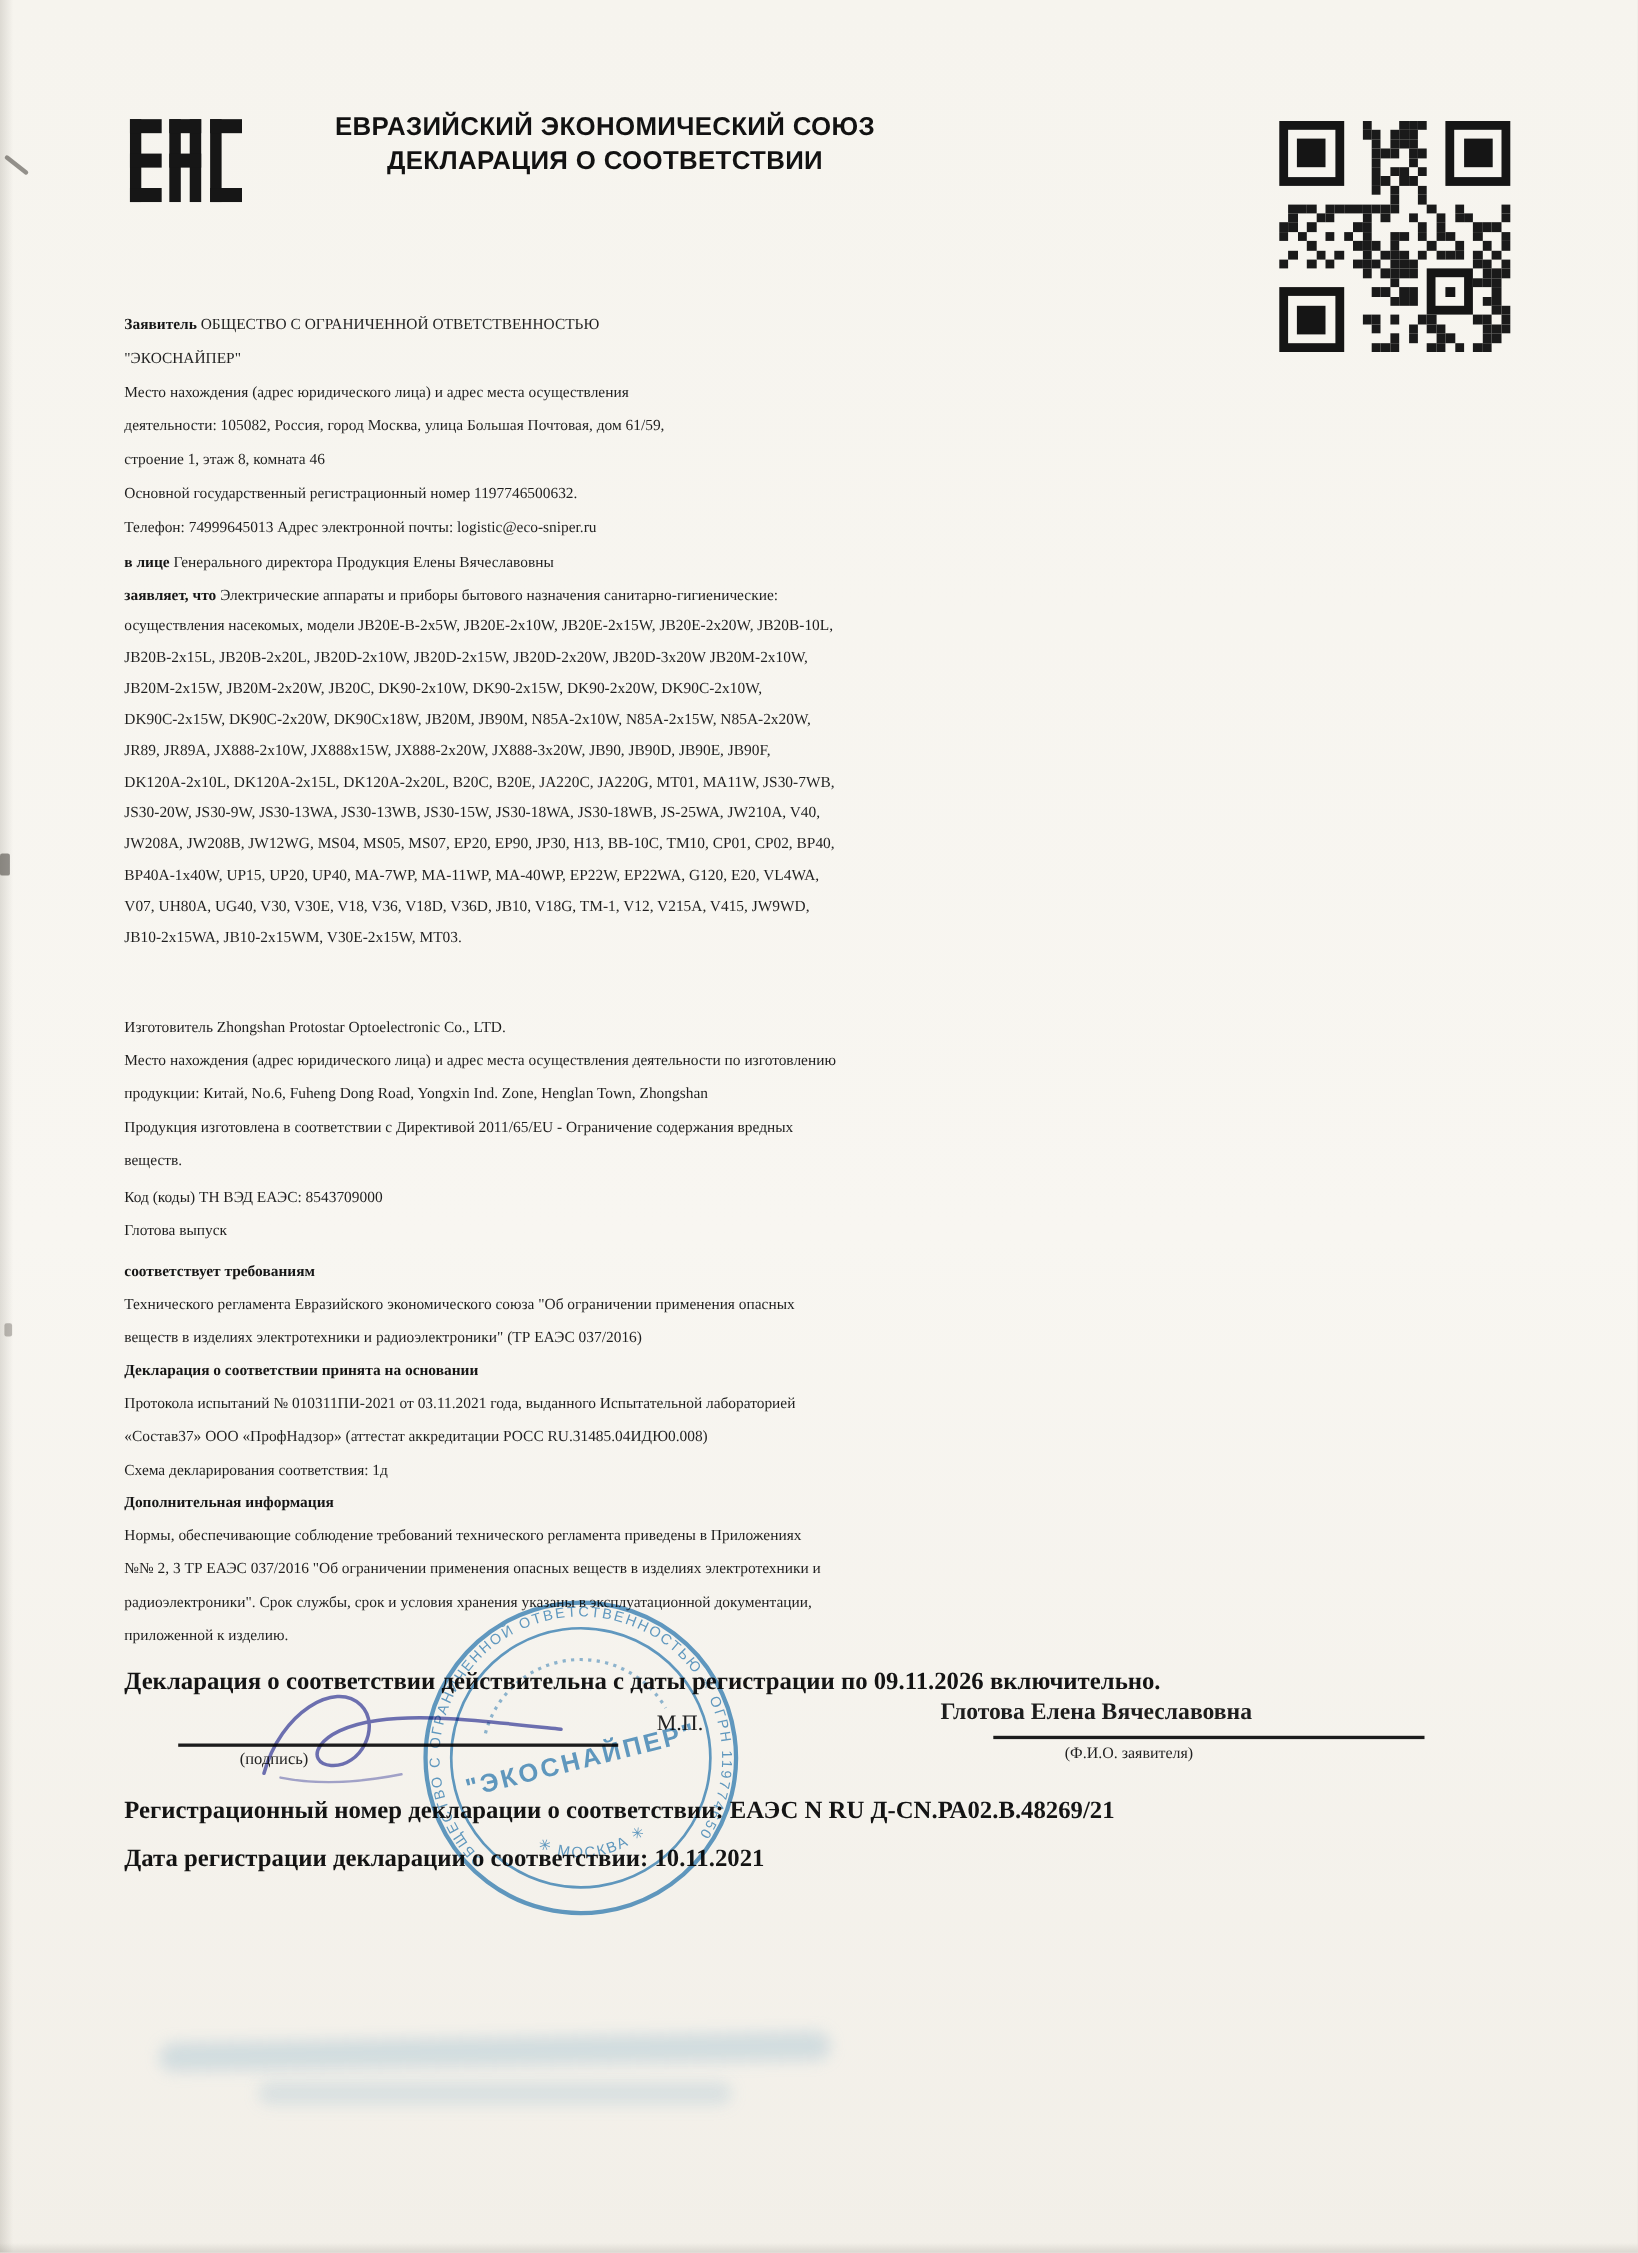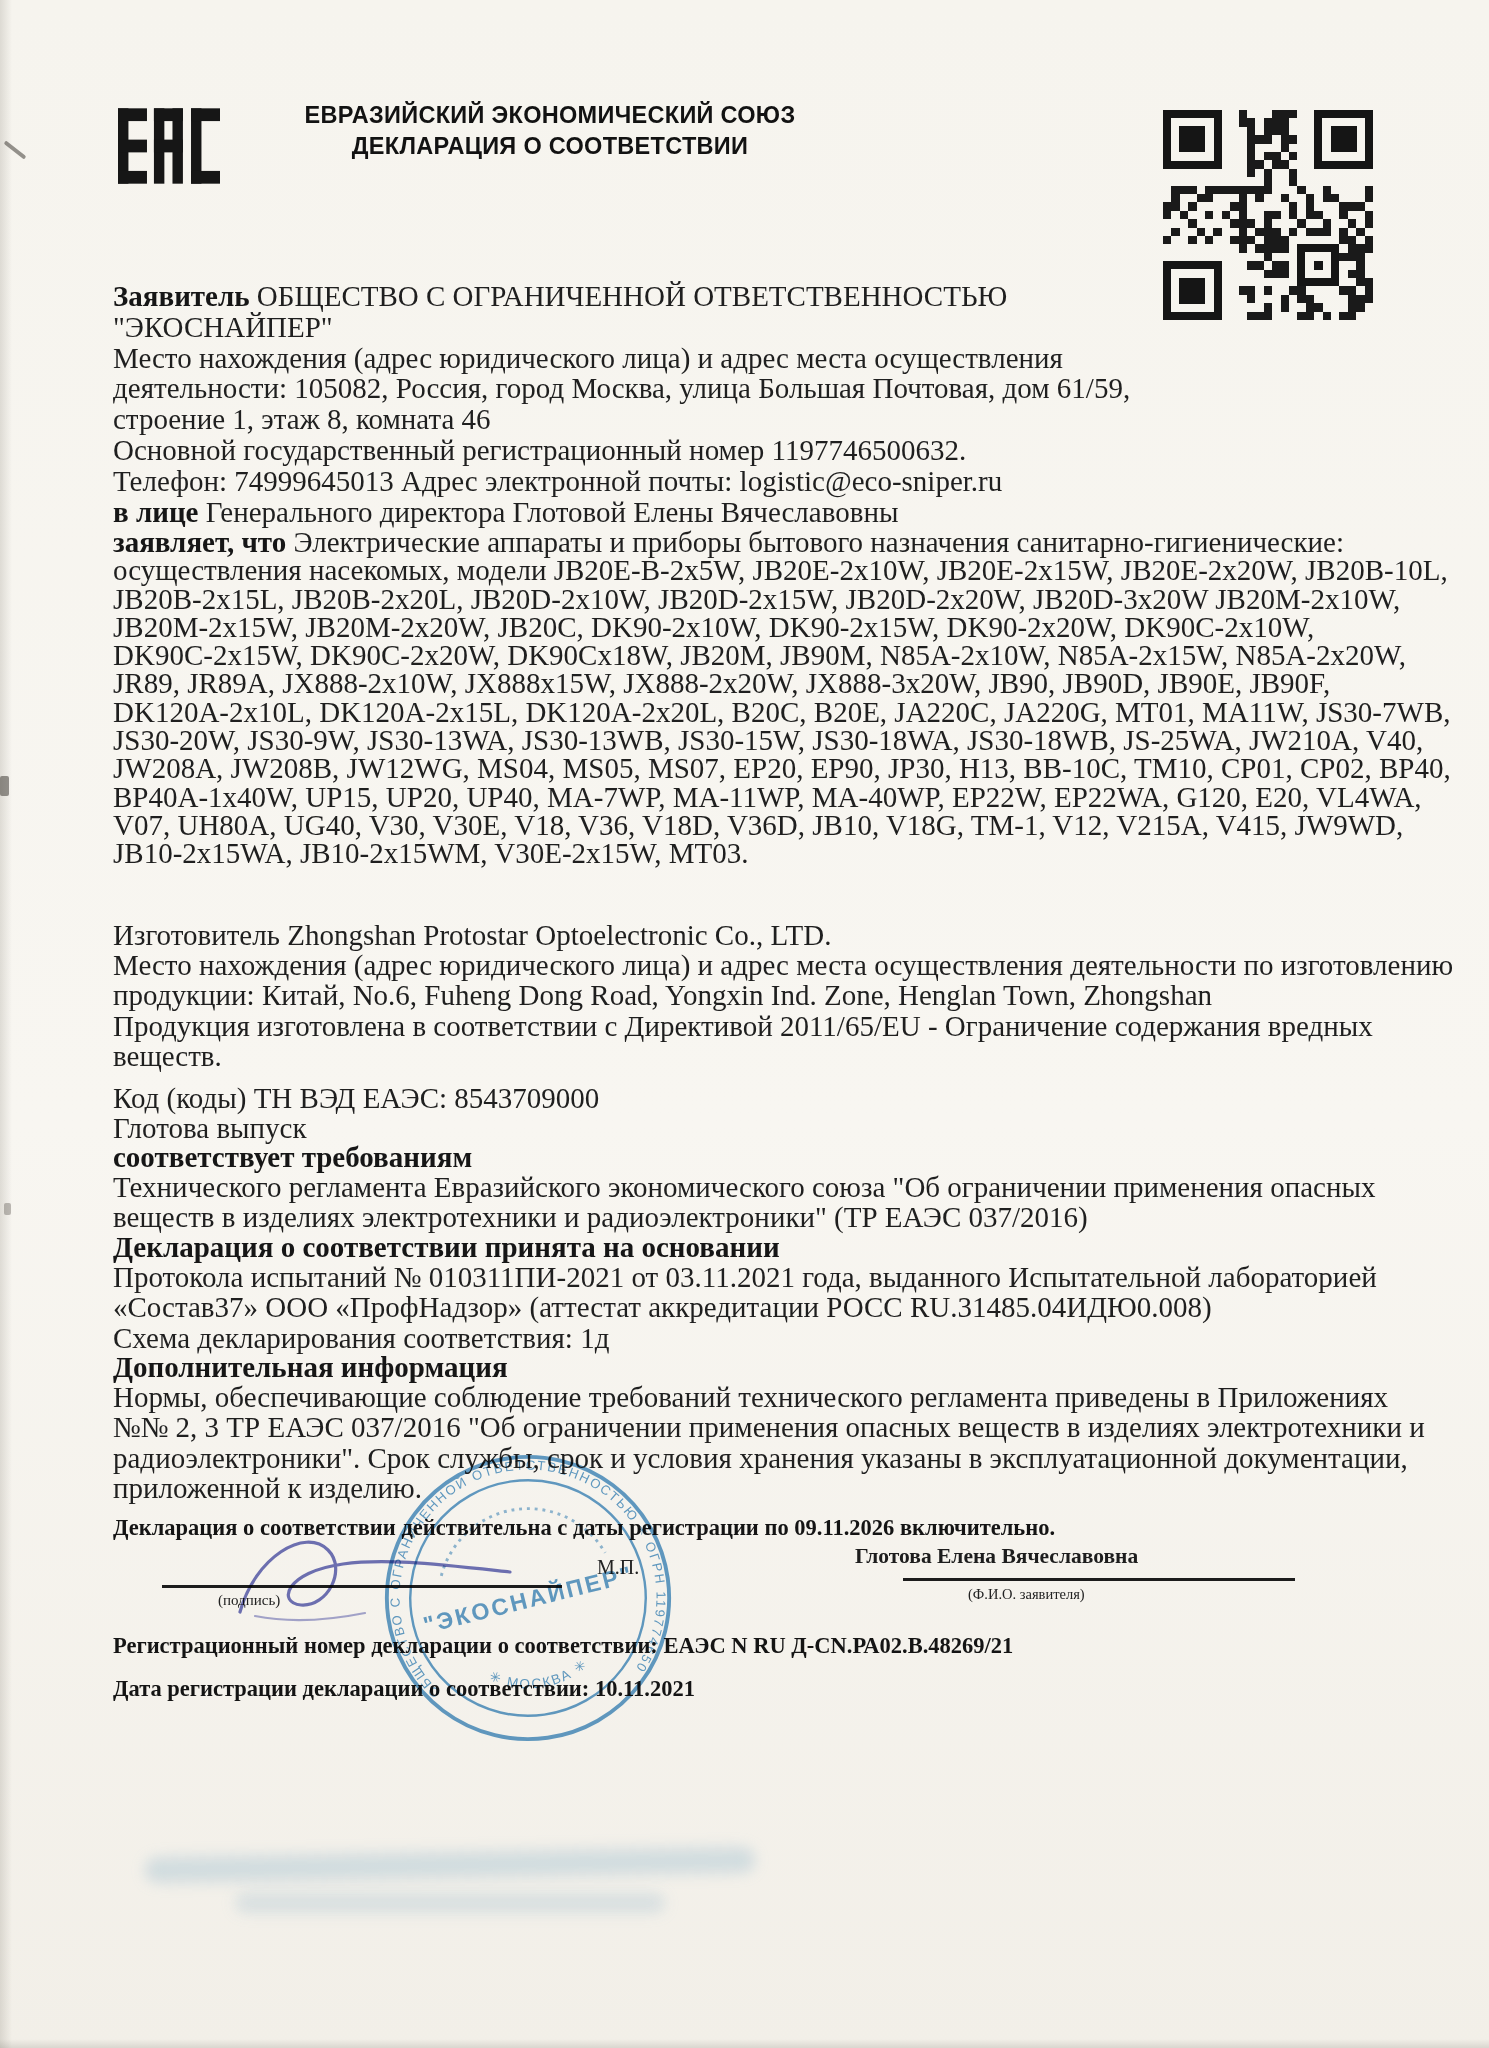--- a/index.html
+++ b/index.html
@@ -12,21 +12,21 @@
              font-family:"Liberation Sans",sans-serif;font-weight:bold;font-size:23.5px;
              line-height:31px;color:#121212;letter-spacing:.3px;white-space:nowrap;}
   
   .qr{position:absolute;left:1163px;top:110px;width:210px;height:210px;}
   .qm{position:absolute;background:#1a1a1a;}
   .qf{position:absolute;width:58.8px;height:58.8px;border:8.4px solid #151515;box-sizing:border-box;}
   .qf::after{content:"";position:absolute;inset:8.4px;background:#151515;}
   .qa{position:absolute;left:134.4px;top:134.4px;width:42px;height:42px;border:8.4px solid #151515;box-sizing:border-box;}
   .qa::after{content:"";position:absolute;inset:8.4px;background:#151515;}
   
-  .tb{position:absolute;left:113px;font-size:29px;white-space:nowrap;}
+  .tb{position:absolute;left:113px;font-size:14px;white-space:nowrap;}
   .tb .ln{display:block;}
   .lh31 .ln{line-height:30.8px;}
   .lh30 .ln{line-height:30.2px;}
   .lh28 .ln{line-height:28.3px;}
   b{font-weight:bold;color:#161616;}
   .boldline{font-weight:bold;font-size:22.5px;color:#141414;}
   
   .hline{position:absolute;height:2.5px;background:#1c1c1c;}
   .cap{position:absolute;font-size:15px;color:#222;}
   .mp{position:absolute;font-size:20px;color:#222;}
@@ -246,21 +246,21 @@
     </div>
 
   <div class="tb lh31" style="top:281px;">
     <span class="ln"><b>Заявитель</b>&nbsp;<span>ОБЩЕСТВО С ОГРАНИЧЕННОЙ ОТВЕТСТВЕННОСТЬЮ</span></span>
     <span class="ln">"ЭКОСНАЙПЕР"</span>
     <span class="ln">Место нахождения (адрес юридического лица) и адрес места осуществления</span>
     <span class="ln">деятельности: 105082, Россия, город Москва, улица Большая Почтовая, дом 61/59,</span>
     <span class="ln">строение 1, этаж 8, комната 46</span>
     <span class="ln">Основной государственный регистрационный номер 1197746500632.</span>
     <span class="ln">Телефон: 74999645013 Адрес электронной почты: logistic@eco-sniper.ru</span>
-    <span class="ln"><b>в лице</b>&nbsp;<span>Генерального директора Глотовой Елены Вячеславовны</span></span>
+    <span class="ln"><b>в лице</b>&nbsp;<span>Генерального директора Продукция Елены Вячеславовны</span></span>
   </div>
 
   <div class="tb lh28" style="top:528px;">
     <span class="ln"><b>заявляет, что</b>&nbsp;<span>Электрические аппараты и приборы бытового назначения санитарно-гигиенические:</span></span>
     <span class="ln">осуществления насекомых, модели JB20E-B-2x5W, JB20E-2x10W, JB20E-2x15W, JB20E-2x20W, JB20B-10L,</span>
     <span class="ln">JB20B-2x15L, JB20B-2x20L, JB20D-2x10W, JB20D-2x15W, JB20D-2x20W, JB20D-3x20W JB20M-2x10W,</span>
     <span class="ln">JB20M-2x15W, JB20M-2x20W, JB20C, DK90-2x10W, DK90-2x15W, DK90-2x20W, DK90C-2x10W,</span>
     <span class="ln">DK90C-2x15W, DK90C-2x20W, DK90Cx18W, JB20M, JB90M, N85A-2x10W, N85A-2x15W, N85A-2x20W,</span>
     <span class="ln">JR89, JR89A, JX888-2x10W, JX888x15W, JX888-2x20W, JX888-3x20W, JB90, JB90D, JB90E, JB90F,</span>
     <span class="ln">DK120A-2x10L, DK120A-2x15L, DK120A-2x20L, B20C, B20E, JA220C, JA220G, MT01, MA11W, JS30-7WB,</span>

